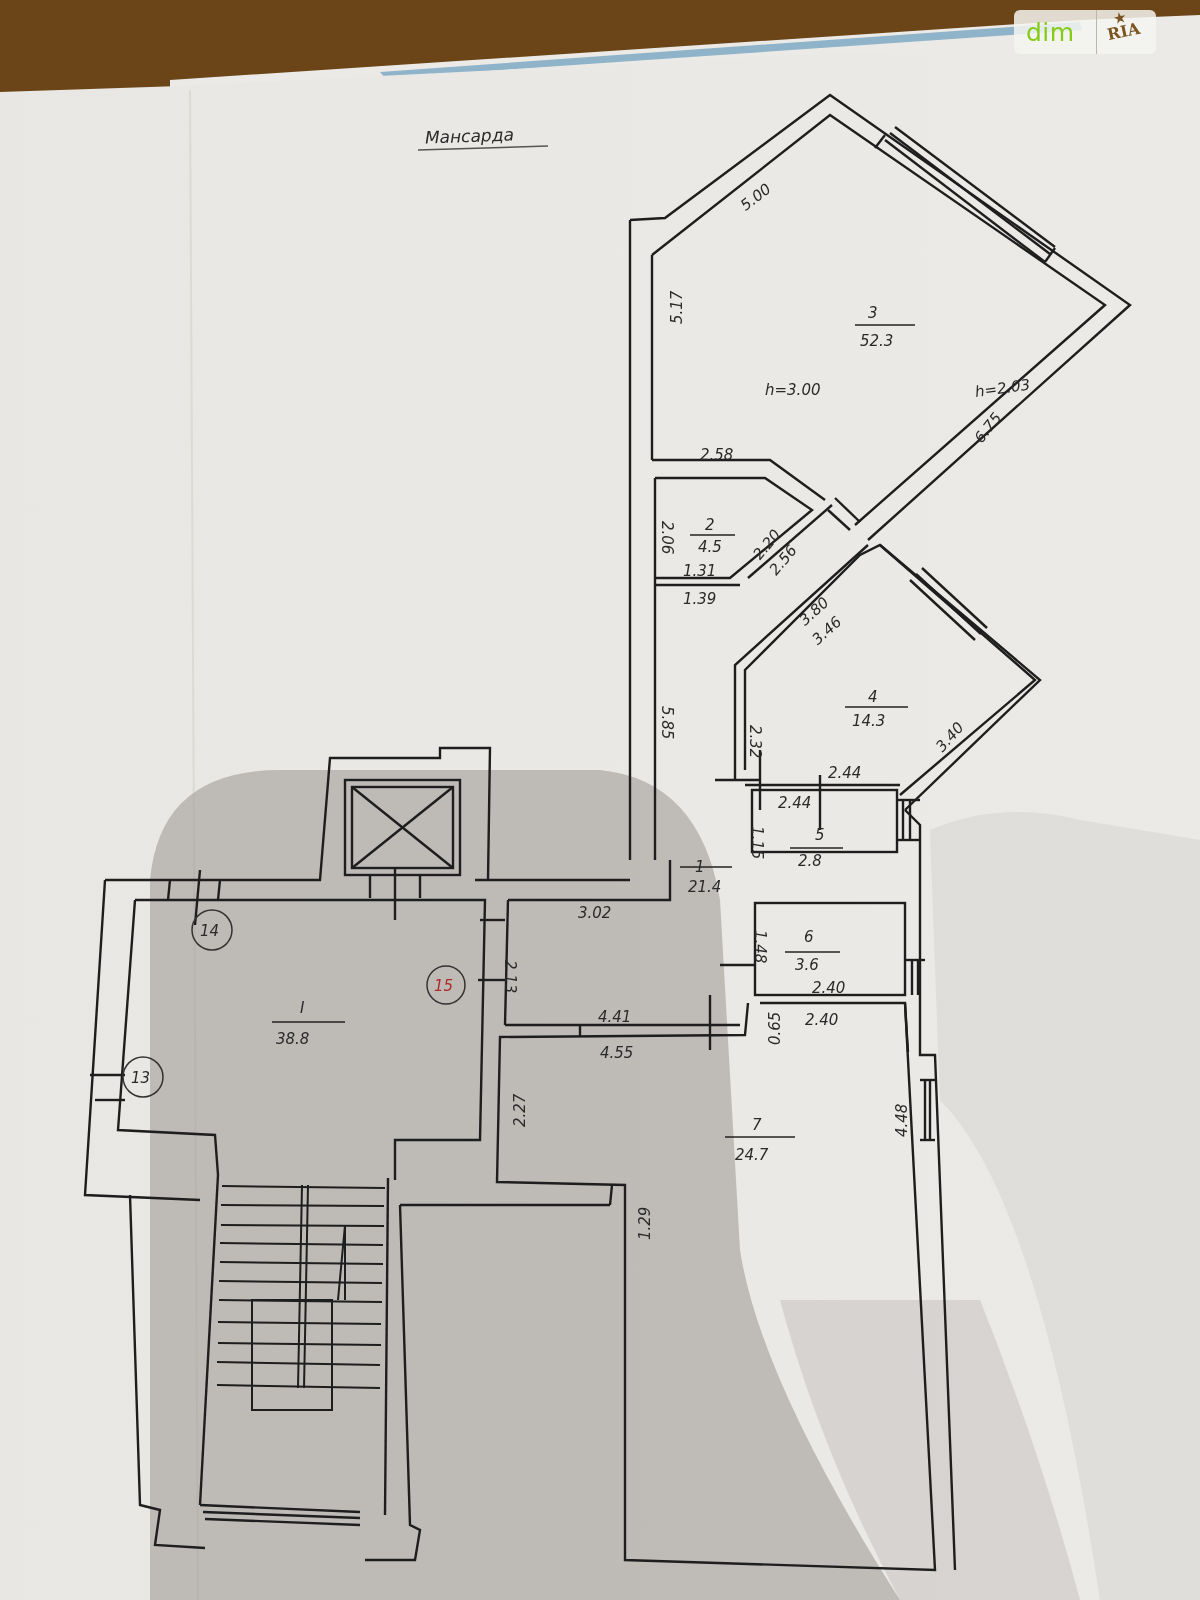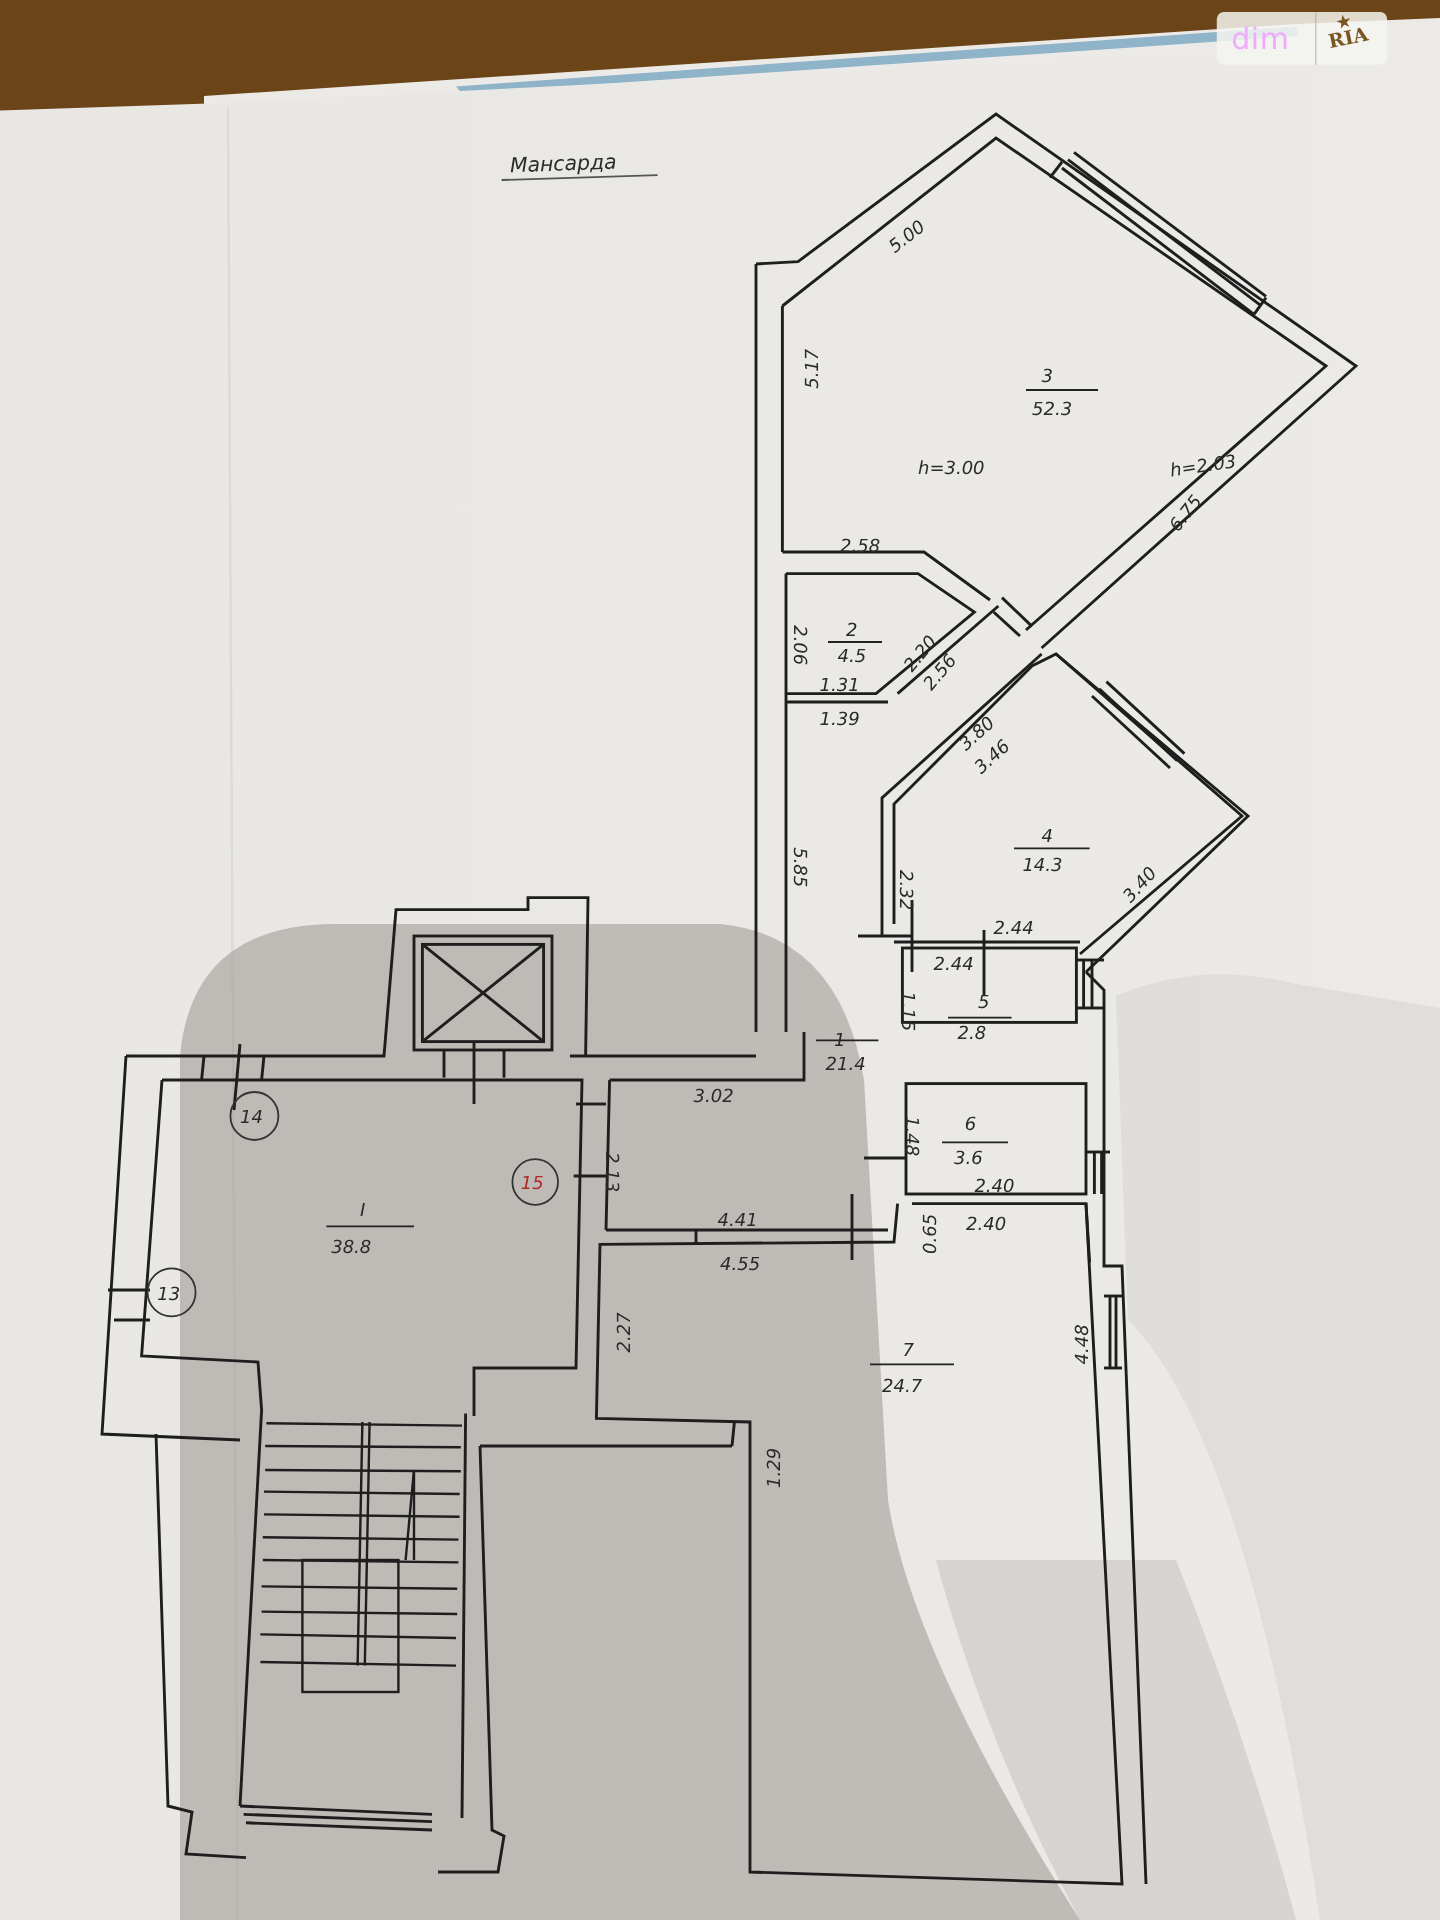--- a/index.html
+++ b/index.html
@@ -7,21 +7,21 @@
       width: 1200px; height: 1600px; overflow: hidden; position: relative;
       background: #6b4518;
       font-family: "DejaVu Sans", sans-serif;
     }
     .scene { position: absolute; inset: 0; }
     .watermark {
       position: absolute; left: 1014px; top: 10px; width: 142px; height: 44px;
       background: rgba(244,244,240,0.85); border-radius: 6px 6px 6px 6px;
       display: flex; align-items: center;
     }
-    .wm-dim { font-family: "DejaVu Sans", sans-serif; font-size: 25px; color: #f0abfc; padding-left: 12px; width: 70px; letter-spacing: 0.5px; }
+    .wm-dim { font-family: "DejaVu Sans", sans-serif; font-size: 25px; color: #84cc16; padding-left: 12px; width: 70px; letter-spacing: 0.5px; }
     .wm-sep { width: 1px; height: 44px; background: #b9b7b0; }
     .wm-ria { font-family: "DejaVu Serif", serif; font-weight: bold; font-size: 16px; color: #7a5520; padding-left: 10px; transform: rotate(-12deg); position: relative; }
     .wm-star { position: absolute; left: 20px; top: -12px; font-size: 13px; color: #7a5520; }
     svg text { font-family: "DejaVu Sans", sans-serif; fill: #2a2a2a; }
     .lbl { font-size: 15px; font-style: italic; }
   </style>
 </head>
 <body>
 
 <div class="scene">

